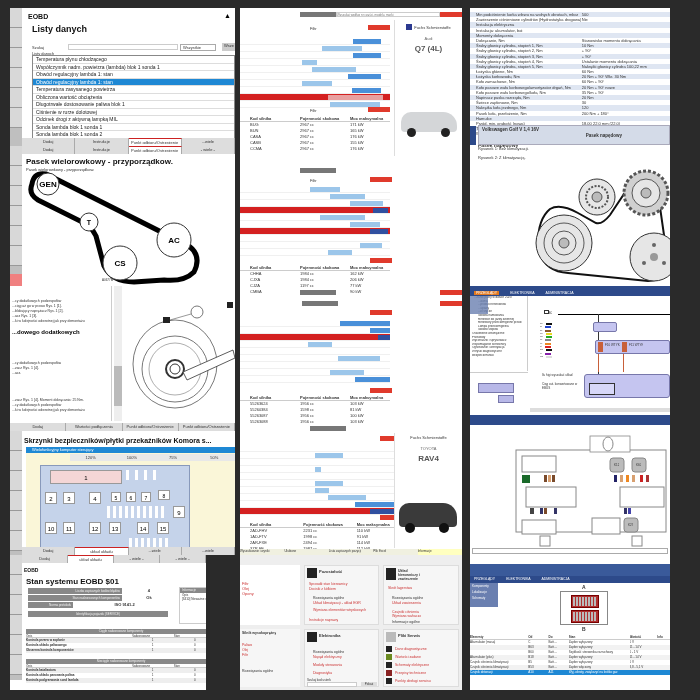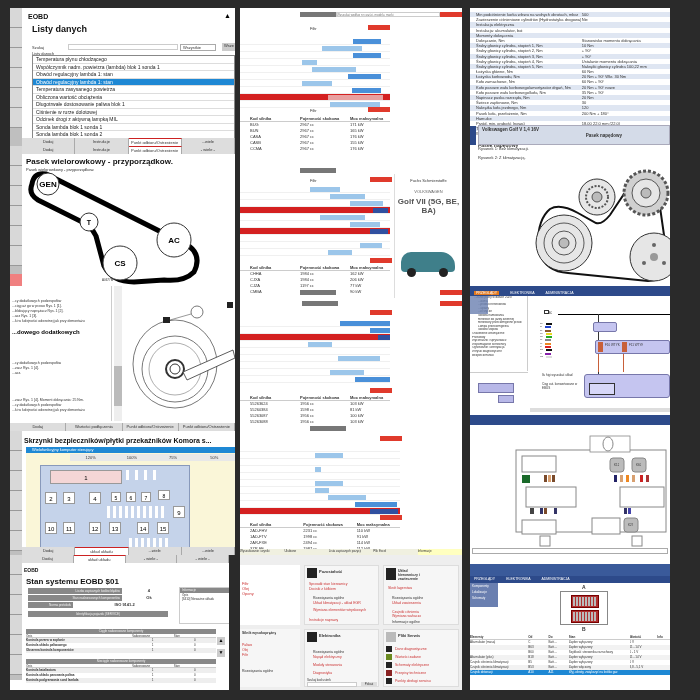--- a/index.html
+++ b/index.html
@@ -15,21 +15,21 @@
 .ttl{font-weight:bold;font-size:9px;color:#111}
 .listbox{position:absolute;left:22px;top:47px;width:203px;height:85px;border:1px solid #888;background:#fff}
 .listbox .row{height:7.5px;font-size:5px;line-height:7.5px;padding-left:3px;border-bottom:1px solid #ddd;color:#222}
 .listbox .row.sel{background:#1e88d4;color:#fff}
 .botbar{position:absolute;bottom:0;left:12px;right:0;height:8px;background:#ddd;display:flex}
 .botbar span{flex:1;font-size:4px;text-align:center;border-right:1px solid #aaa;line-height:8px;color:#333}
 .botbar span.act{background:#fff;border-top:1px solid #c22}
 #p2{left:10px;top:146px;width:225px;height:140px}
 #p3{left:10px;top:286px;width:225px;height:145px;background:#fff}
 #p4{left:10px;top:431px;width:225px;height:124px}
-#p5{left:10px;top:555px;width:219px;height:135px}
+#p5{left:10px;top:555px;width:196px;height:135px}
 
 .col2{background:#fff}
 #q1{left:240px;top:8px;width:222px;height:148px}
 #q2{left:240px;top:156px;width:222px;height:142px}
 #q3{left:240px;top:298px;width:222px;height:135px}
 #q4{left:240px;top:433px;width:222px;height:122px}
 #q5{left:240px;top:555px;width:222px;height:135px;background:#eee}
 .gantt{position:absolute;left:0;width:150px;background:#fff}
 .grow{height:7px;position:relative;border-bottom:1px solid #f0f0f0}
 .bar{position:absolute;top:1px;height:5px;background:#9cc6ea}
@@ -372,20 +372,31 @@
         <span>CASB</span>
         <span>2967 cc</span>
         <span>155 kW</span>
       </div>
     <div class="td">
         <span>CCMA</span>
         <span>2967 cc</span>
         <span>176 kW</span>
       </div>
   </div>
+  <div class="carpanel" style="top:12px;height:136px">
+    <div class="t" style="font-size:4px;margin-top:4px;display:flex;align-items:center;gap:2px;justify-content:center">
+        <span style="display:inline-block;width:6px;height:6px;background:#2b3990"></span>
+        <span>Fuchs Schmierstoffe</span>
+      </div>
+    <div class="t" style="font-size:4px;margin-top:6px;color:#666">Audi</div>
+    <div class="carname">Q7 (4L)</div>
+    <div class="car" style="left:6px;top:92px;width:56px;height:20px;background:#d4d6d8"></div>
+    <div style="position:absolute;left:12px;top:108px;width:9px;height:9px;border-radius:50%;background:#222"></div>
+    <div style="position:absolute;left:46px;top:108px;width:9px;height:9px;border-radius:50%;background:#222"></div>
+  </div>
 </div>
 
 <div class="tile col2" id="q2">
   <div class="t" style="position:absolute;left:70px;top:22px;font-size:4px">Filtr</div>
   <div class="btnred" style="left:130px;top:21px"></div>
   <div style="position:absolute;left:60px;top:12px;width:36px;height:5px;background:#777"></div>
   <div class="gantt" style="top:30px;height:70px">
     <div class="grow">
         <div class="bar" style="left:70px;width:30px"></div>
       </div>
@@ -436,28 +447,20 @@
         <span>CJZA</span>
         <span>1197 cc</span>
         <span>77 kW</span>
       </div>
     <div class="td">
         <span>CMBA</span>
         <span>1395 cc</span>
         <span>90 kW</span>
       </div>
   </div>
-  <div class="carpanel" style="top:18px;height:124px">
-    <div class="t" style="font-size:4px;margin-top:4px">Fuchs Schmierstoffe</div>
-    <div class="t" style="font-size:4px;margin-top:6px;color:#666">VOLKSWAGEN</div>
-    <div class="carname" style="white-space:normal;padding:0 2px">Golf VII (5G, BE, BA)</div>
-    <div class="car" style="left:6px;top:78px;width:54px;height:20px;background:#3f7f8a"></div>
-    <div style="position:absolute;left:12px;top:94px;width:9px;height:9px;border-radius:50%;background:#222"></div>
-    <div style="position:absolute;left:44px;top:94px;width:9px;height:9px;border-radius:50%;background:#222"></div>
-  </div>
   <div style="position:absolute;left:60px;top:134px;width:36px;height:5px;background:#777"></div>
   <div class="btnred" style="left:200px;top:134px"></div>
 </div>
 
 <div class="tile col2" id="q3">
   <div style="position:absolute;left:62px;top:3px;width:36px;height:5px;background:#777"></div>
   <div class="btnred" style="left:200px;top:3px"></div>
   <div class="btnred" style="left:130px;top:12px"></div>
   <div class="gantt" style="top:22px;height:62px">
     <div class="grow">
@@ -563,20 +566,28 @@
     <div class="td">
         <span>2AR-FXE</span>
         <span>2494 cc</span>
         <span>114 kW</span>
       </div>
     <div class="td">
         <span>3ZR-FE</span>
         <span>1987 cc</span>
         <span>112 kW</span>
       </div>
+  </div>
+  <div class="carpanel" style="top:0;height:115px">
+    <div class="t" style="font-size:4px;margin-top:2px">Fuchs Schmierstoffe</div>
+    <div class="t" style="font-size:4px;margin-top:6px;color:#666">TOYOTA</div>
+    <div class="carname">RAV4</div>
+    <div class="car" style="left:4px;top:70px;width:58px;height:24px;background:#3a3a3a"></div>
+    <div style="position:absolute;left:10px;top:90px;width:10px;height:10px;border-radius:50%;background:#111"></div>
+    <div style="position:absolute;left:44px;top:90px;width:10px;height:10px;border-radius:50%;background:#111"></div>
   </div>
   <div style="position:absolute;left:0;bottom:0;width:222px;height:6px;background:#f0f0e0;display:flex">
     <span class="t" style="flex:1;font-size:3px">Wyszukiwanie i wyniki</span>
     <span class="t" style="flex:1;font-size:3px">Ulubione</span>
     <span class="t" style="flex:1;font-size:3px">Lista zapisanych pozycji</span>
     <span class="t" style="flex:1;font-size:3px">Plik Excel</span>
     <span class="t" style="flex:1;font-size:3px;background:#ffffc0">Informacje</span>
   </div>
 </div>
 

